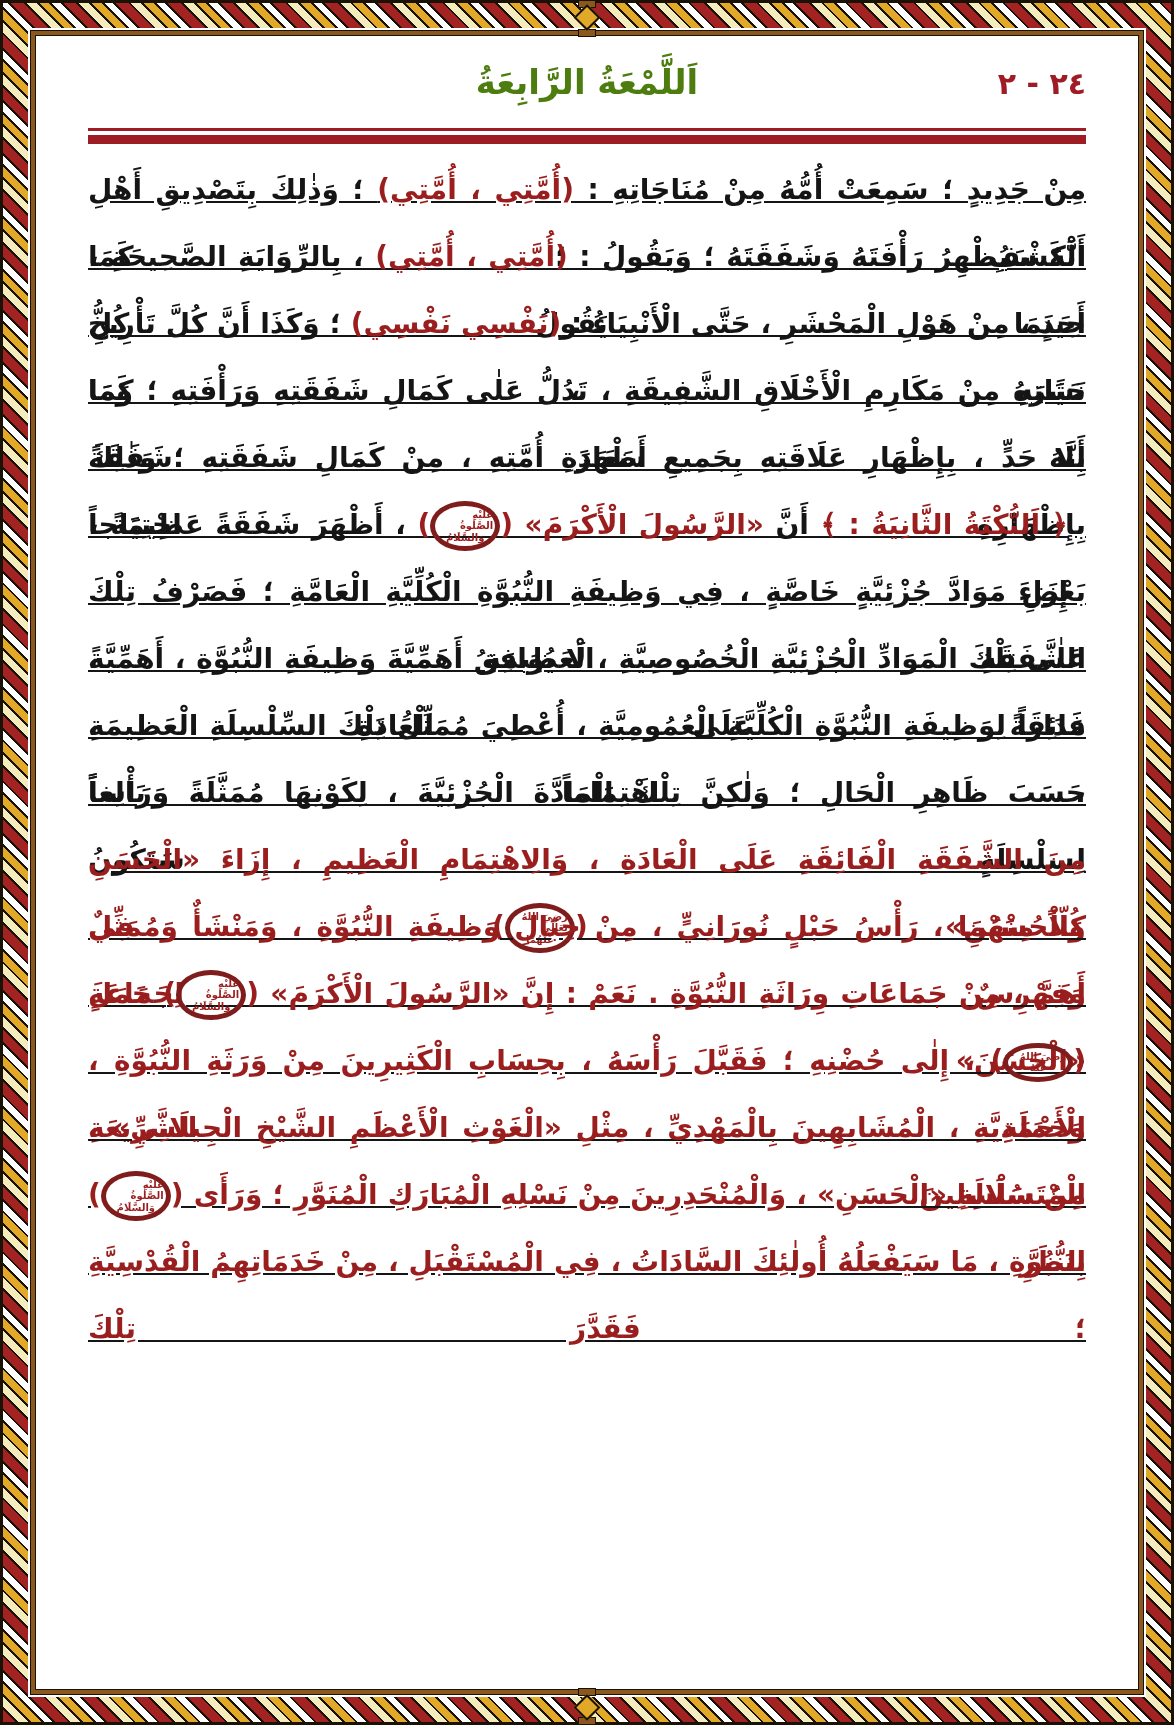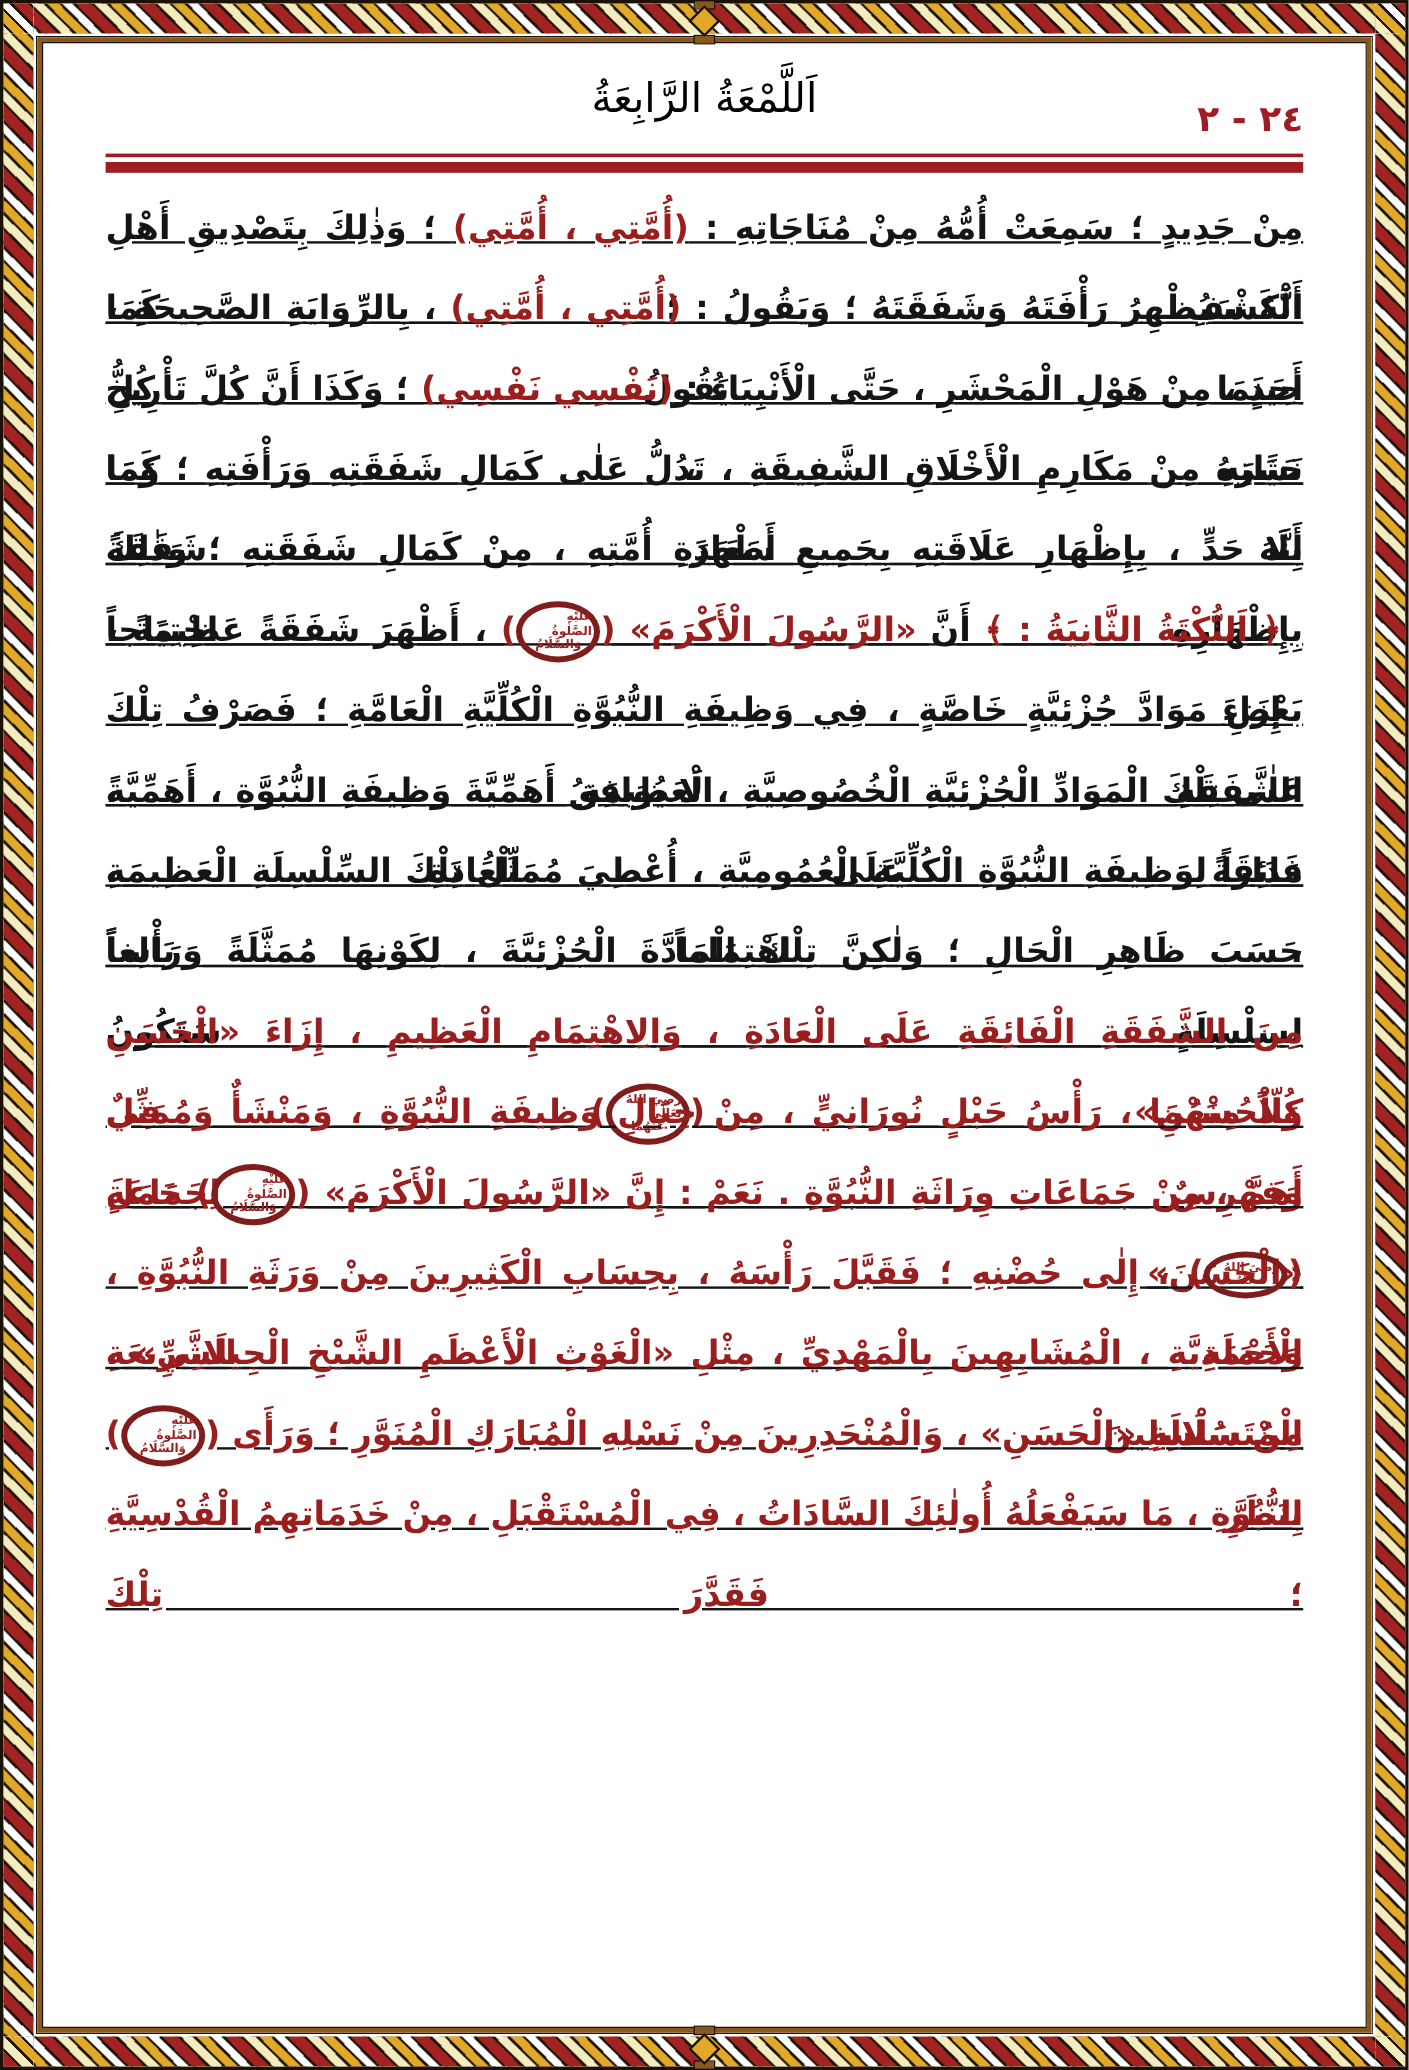--- a/index.html
+++ b/index.html
@@ -34,24 +34,24 @@
   .center-tick { position:absolute; left:50%; transform:translateX(-50%);
     width:16px; height:6px; background:#8A571C; outline:1px solid #1A1206; z-index:1; }
   .ct-t1 { top:1px; } .ct-t2 { top:30px; }
   .ct-b1 { bottom:1px; } .ct-b2 { bottom:30px; }
 
   
   .content { position:absolute; top:56px; right:88px; left:88px; bottom:44px; direction:rtl; }
   .header { position:relative; height:72px; }
   .title {
     margin:0; position:absolute; left:50%; transform:translateX(-50%); top:6px;
-    font-size:34px; font-weight:normal; color:#000000; white-space:nowrap;
+    font-size:34px; font-weight:bold; color:#4d7c0f; white-space:nowrap;
   }
   .pagenum {
-    position:absolute; right:0; top:26px; font-size:30px; font-weight:bold; color:#9E1C24;
+    position:absolute; right:0; top:10px; font-size:30px; font-weight:bold; color:#9E1C24;
   }
   .header-rule { margin-top:0; }
   .hr-thin  { height:3px; background:#9E1C24; }
   .hr-thick { height:9px; background:#9E1C24; margin-top:4px; }
 
   .body-text { margin-top:12px; font-size:28px; font-weight:bold; color:#151515;text-decoration:underline; }
   .line {
     height:67px; line-height:67px;
     text-align:justify; text-align-last:justify;
     white-space:normal; overflow:visible;

